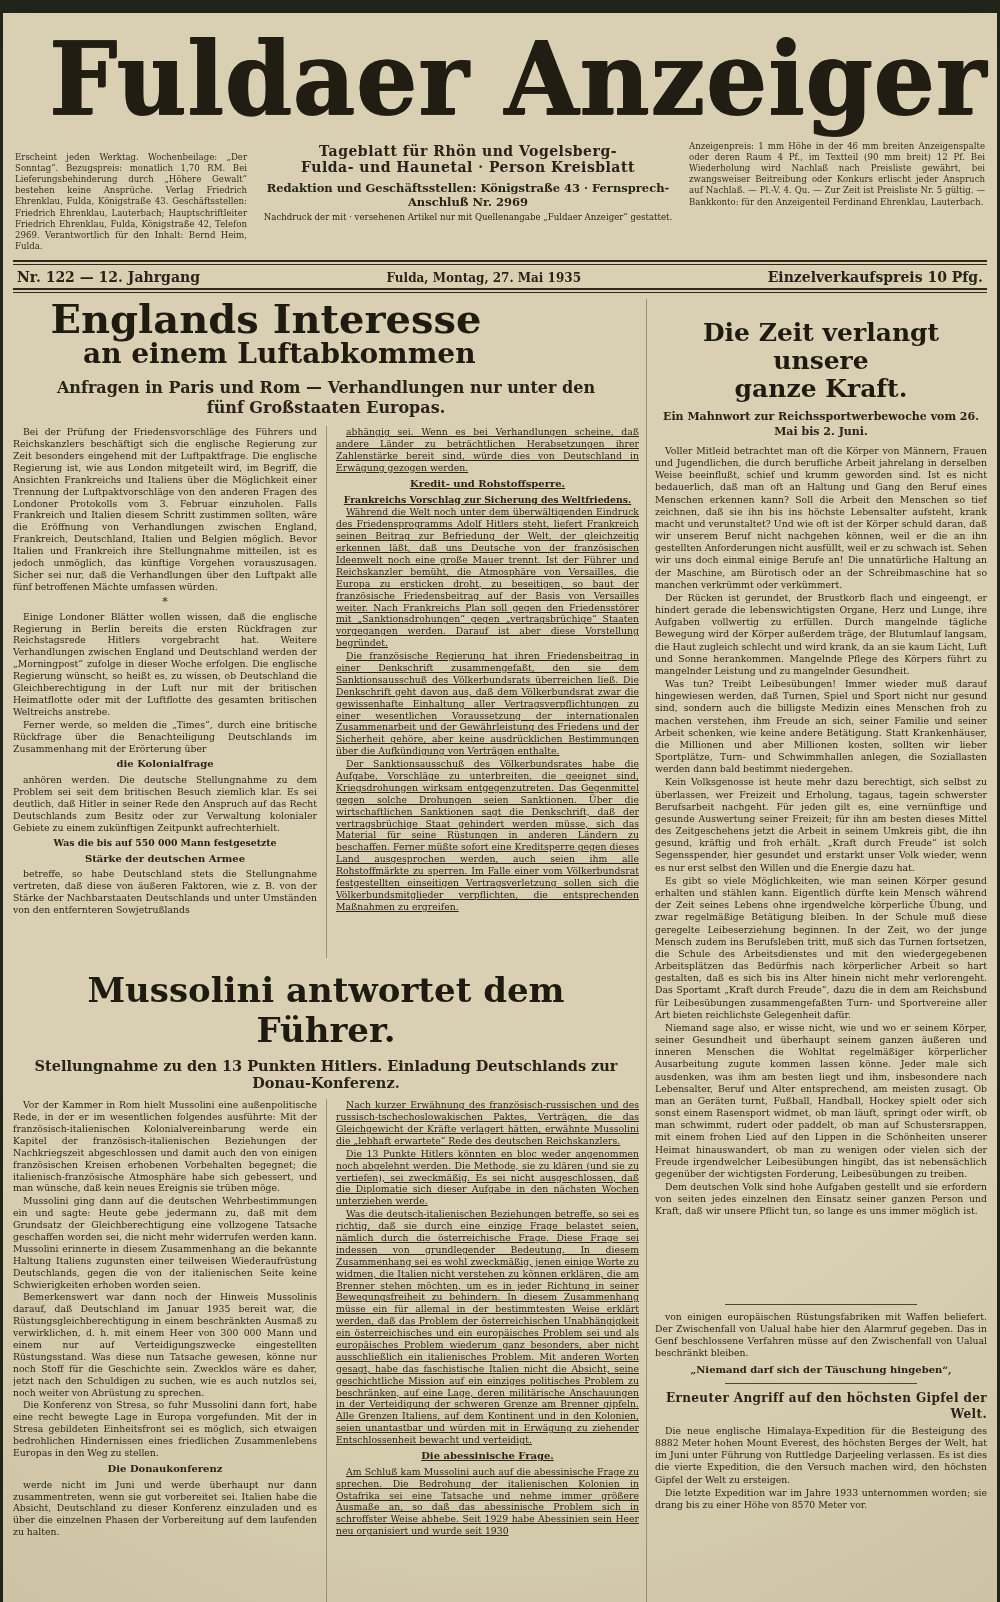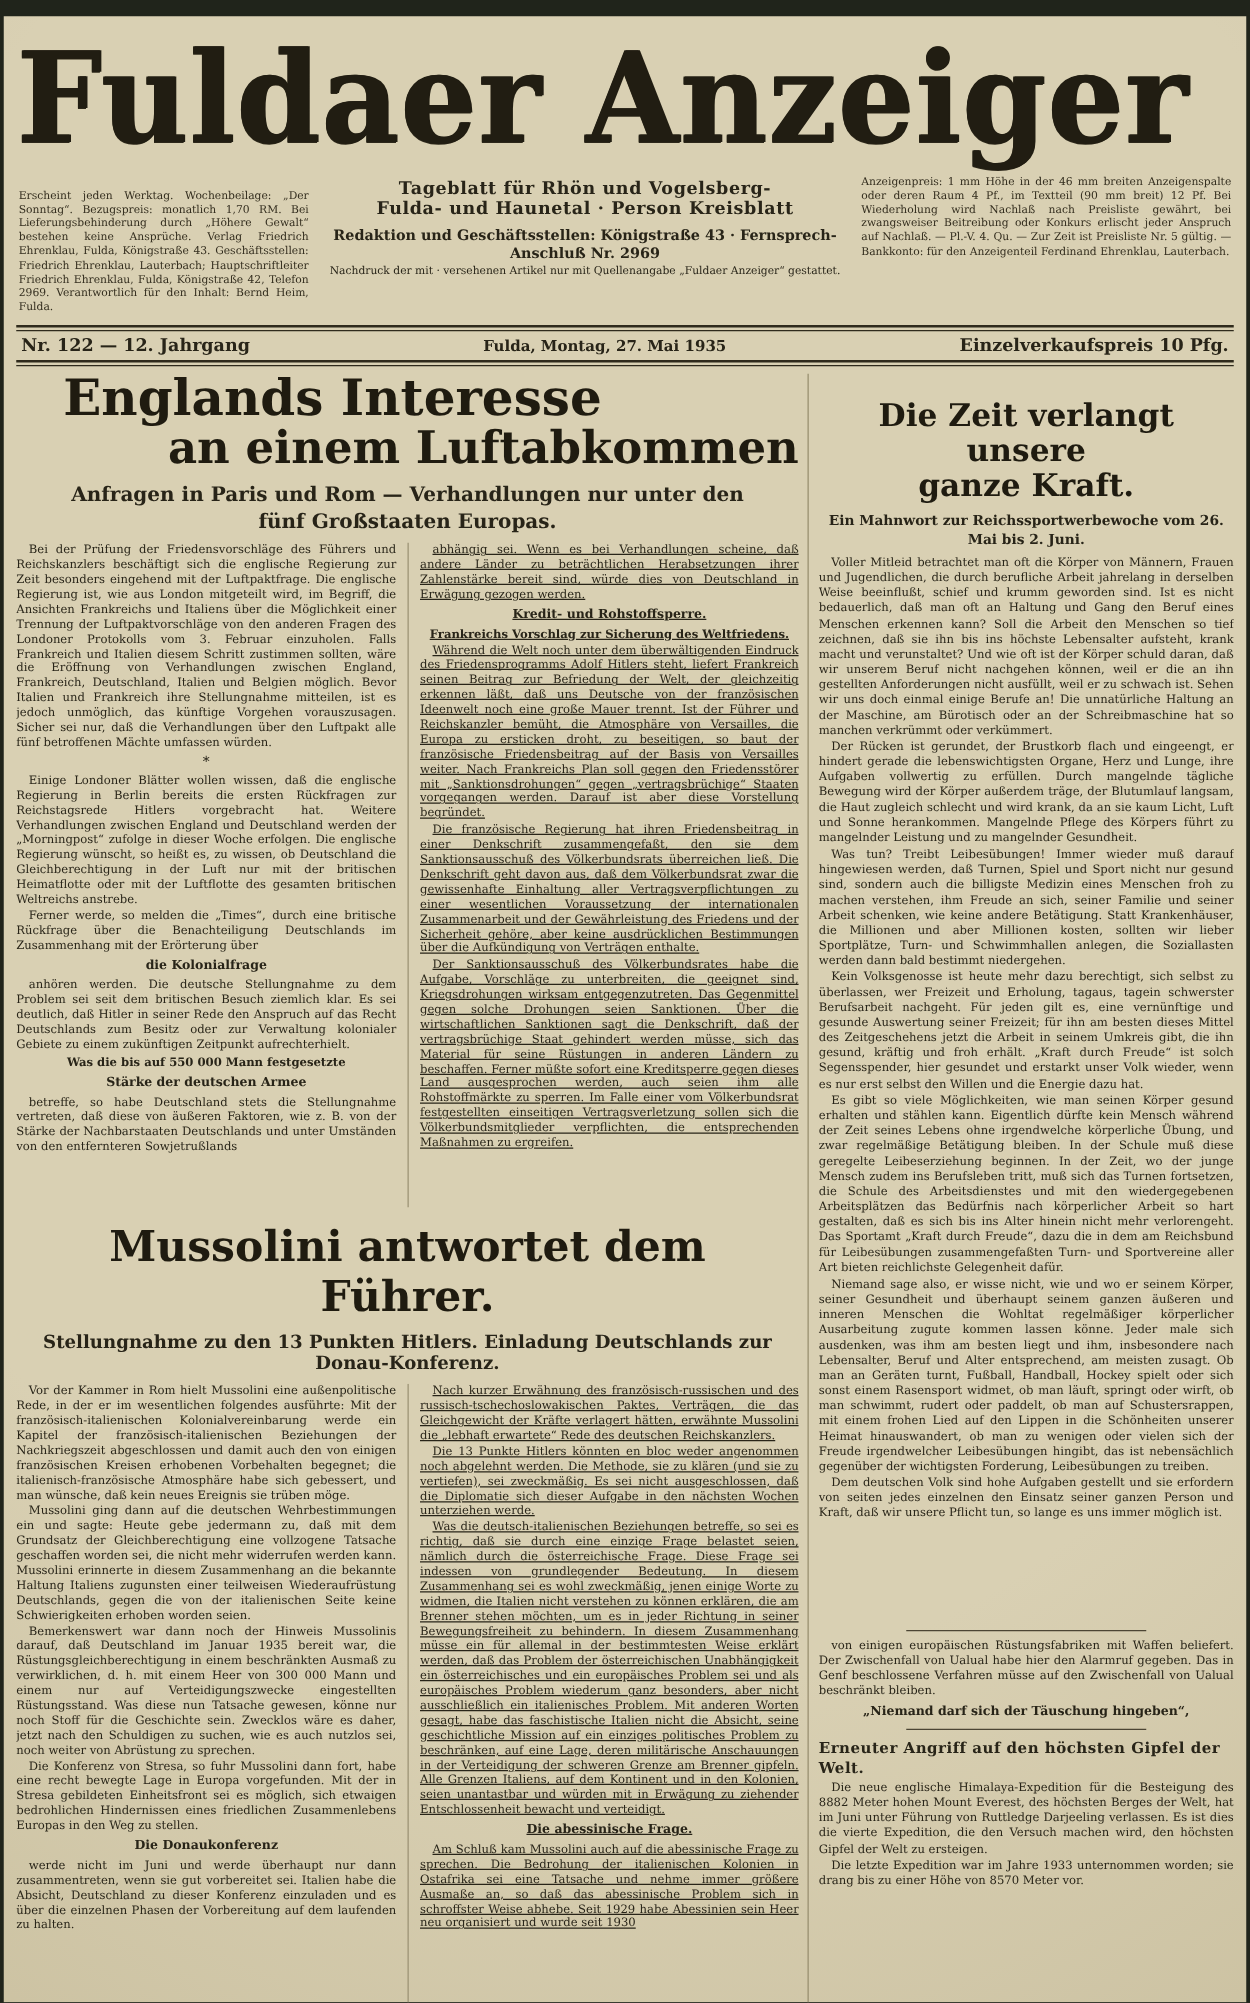--- a/index.html
+++ b/index.html
@@ -6,21 +6,21 @@
   html,body { width:1000px; }
   body { background:#2c2f26; font-family:"DejaVu Serif", serif; color:#282418; }
   .scan { position:relative; width:1000px; height:1602px; background:#20241b; overflow:hidden; }
   .paper {
     position:absolute; top:13px; left:3px; right:3px; bottom:0;
     background: radial-gradient(ellipse 120% 90% at 50% 35%, #d9d0b3 55%, #ccc2a2 85%, #b7ac8b 100%);
     padding:4px 10px 0 10px;
   }
 
   
-  .masthead { text-align:left; padding-top:10px; }
+  .masthead { text-align:right; padding-top:10px; }
   .masthead-title {
     font-family:"DejaVu Serif", serif; font-weight:bold; font-size:96px; line-height:1.08;
     letter-spacing:1px; color:#211d12; text-shadow:1.2px 0 0 #211d12, 0 1px 0 #2c271a;
     transform: scaleY(1.05);
   }
 
   
   .header-info { display:flex; gap:12px; padding:10px 2px 8px 2px; align-items:flex-start; }
   .imprint { font-size:8.6px; line-height:1.3; text-align:justify; color:#332d1e; }
   .imprint-left { width:232px;margin-top:11px; }
@@ -38,21 +38,21 @@
   .dateline-price { font-size:14px; }
 
   
   .main { display:flex; padding-top:6px; }
   .left-zone { width:634px; padding-right:7px; border-right:1px solid #978d6f; }
   .right-zone { flex:1; padding-left:8px; }
 
   
   .art1-headline { font-weight:bold; line-height:1.02; color:#1f1b10; }
   .art1-l1 { font-size:40px; text-align:center; padding-right:120px; }
-  .art1-l2 { font-size:36px; text-align:right; padding-left:70px; }
+  .art1-l2 { font-size:28px; text-align:left; padding-left:70px; }
   .art1-subhead { font-size:16px; font-weight:bold; text-align:center; line-height:1.3; margin:9px 40px 7px 40px; }
   .cols { display:flex; overflow:hidden; }
   .col { width:50%; font-size:9.3px; line-height:1.28; text-align:justify; }
   .col + .col { border-left:1px solid #9b9174; padding-left:9px;text-decoration:underline; }
   .col-a { padding-right:9px; }
   .p { text-indent:10px; margin-bottom:1px; }
   .subhead-c { text-align:center; font-weight:bold; font-size:10px; margin:4px 0 3px 0; text-indent:0; }
   .subhead-sm { text-align:center; font-weight:bold; font-size:9.3px; margin:3px 0 1px 0; }
   .star { text-align:center; font-size:11px; margin:2px 0; }
   .art1-cols { height:532px; }
@@ -63,21 +63,21 @@
   .art2-cols { height:560px; }
 
   
   .art3-headline { font-size:25px; font-weight:bold; text-align:center; line-height:1.12; margin-top:20px; color:#1f1b10; }
   .art3-subhead { font-size:11px; font-weight:bold; text-align:center; line-height:1.3; margin:7px 6px 6px 6px; }
   .art3-body { font-size:9.3px; line-height:1.31; text-align:justify; height:852px; overflow:hidden; }
   .hr-thin { border-top:1px solid #4c4534; margin:7px 70px 6px 70px; }
   .cont-block { font-size:9.3px; line-height:1.31; text-align:justify; }
   .quote-line { font-weight:bold; font-size:10px; text-align:center; margin:3px 0 2px 0; }
   .art4 { margin-top:4px; }
-  .art4-headline { font-weight:bold; font-size:12px; letter-spacing:0.4px; line-height:1.35; margin-bottom:3px; }
+  .art4-headline { font-weight:bold; font-size:12px; letter-spacing:0.4px; line-height:1.35; margin-bottom:3px;text-align:right; }
   .art4-body { font-size:9.3px; line-height:1.31; text-align:justify; overflow:hidden; height:118px; }
 </style>
 </head>
 <body>
 
 <div class="scan">
   <div class="paper">
 
     <header class="masthead">
       <div class="masthead-title">Fuldaer Anzeiger</div>

